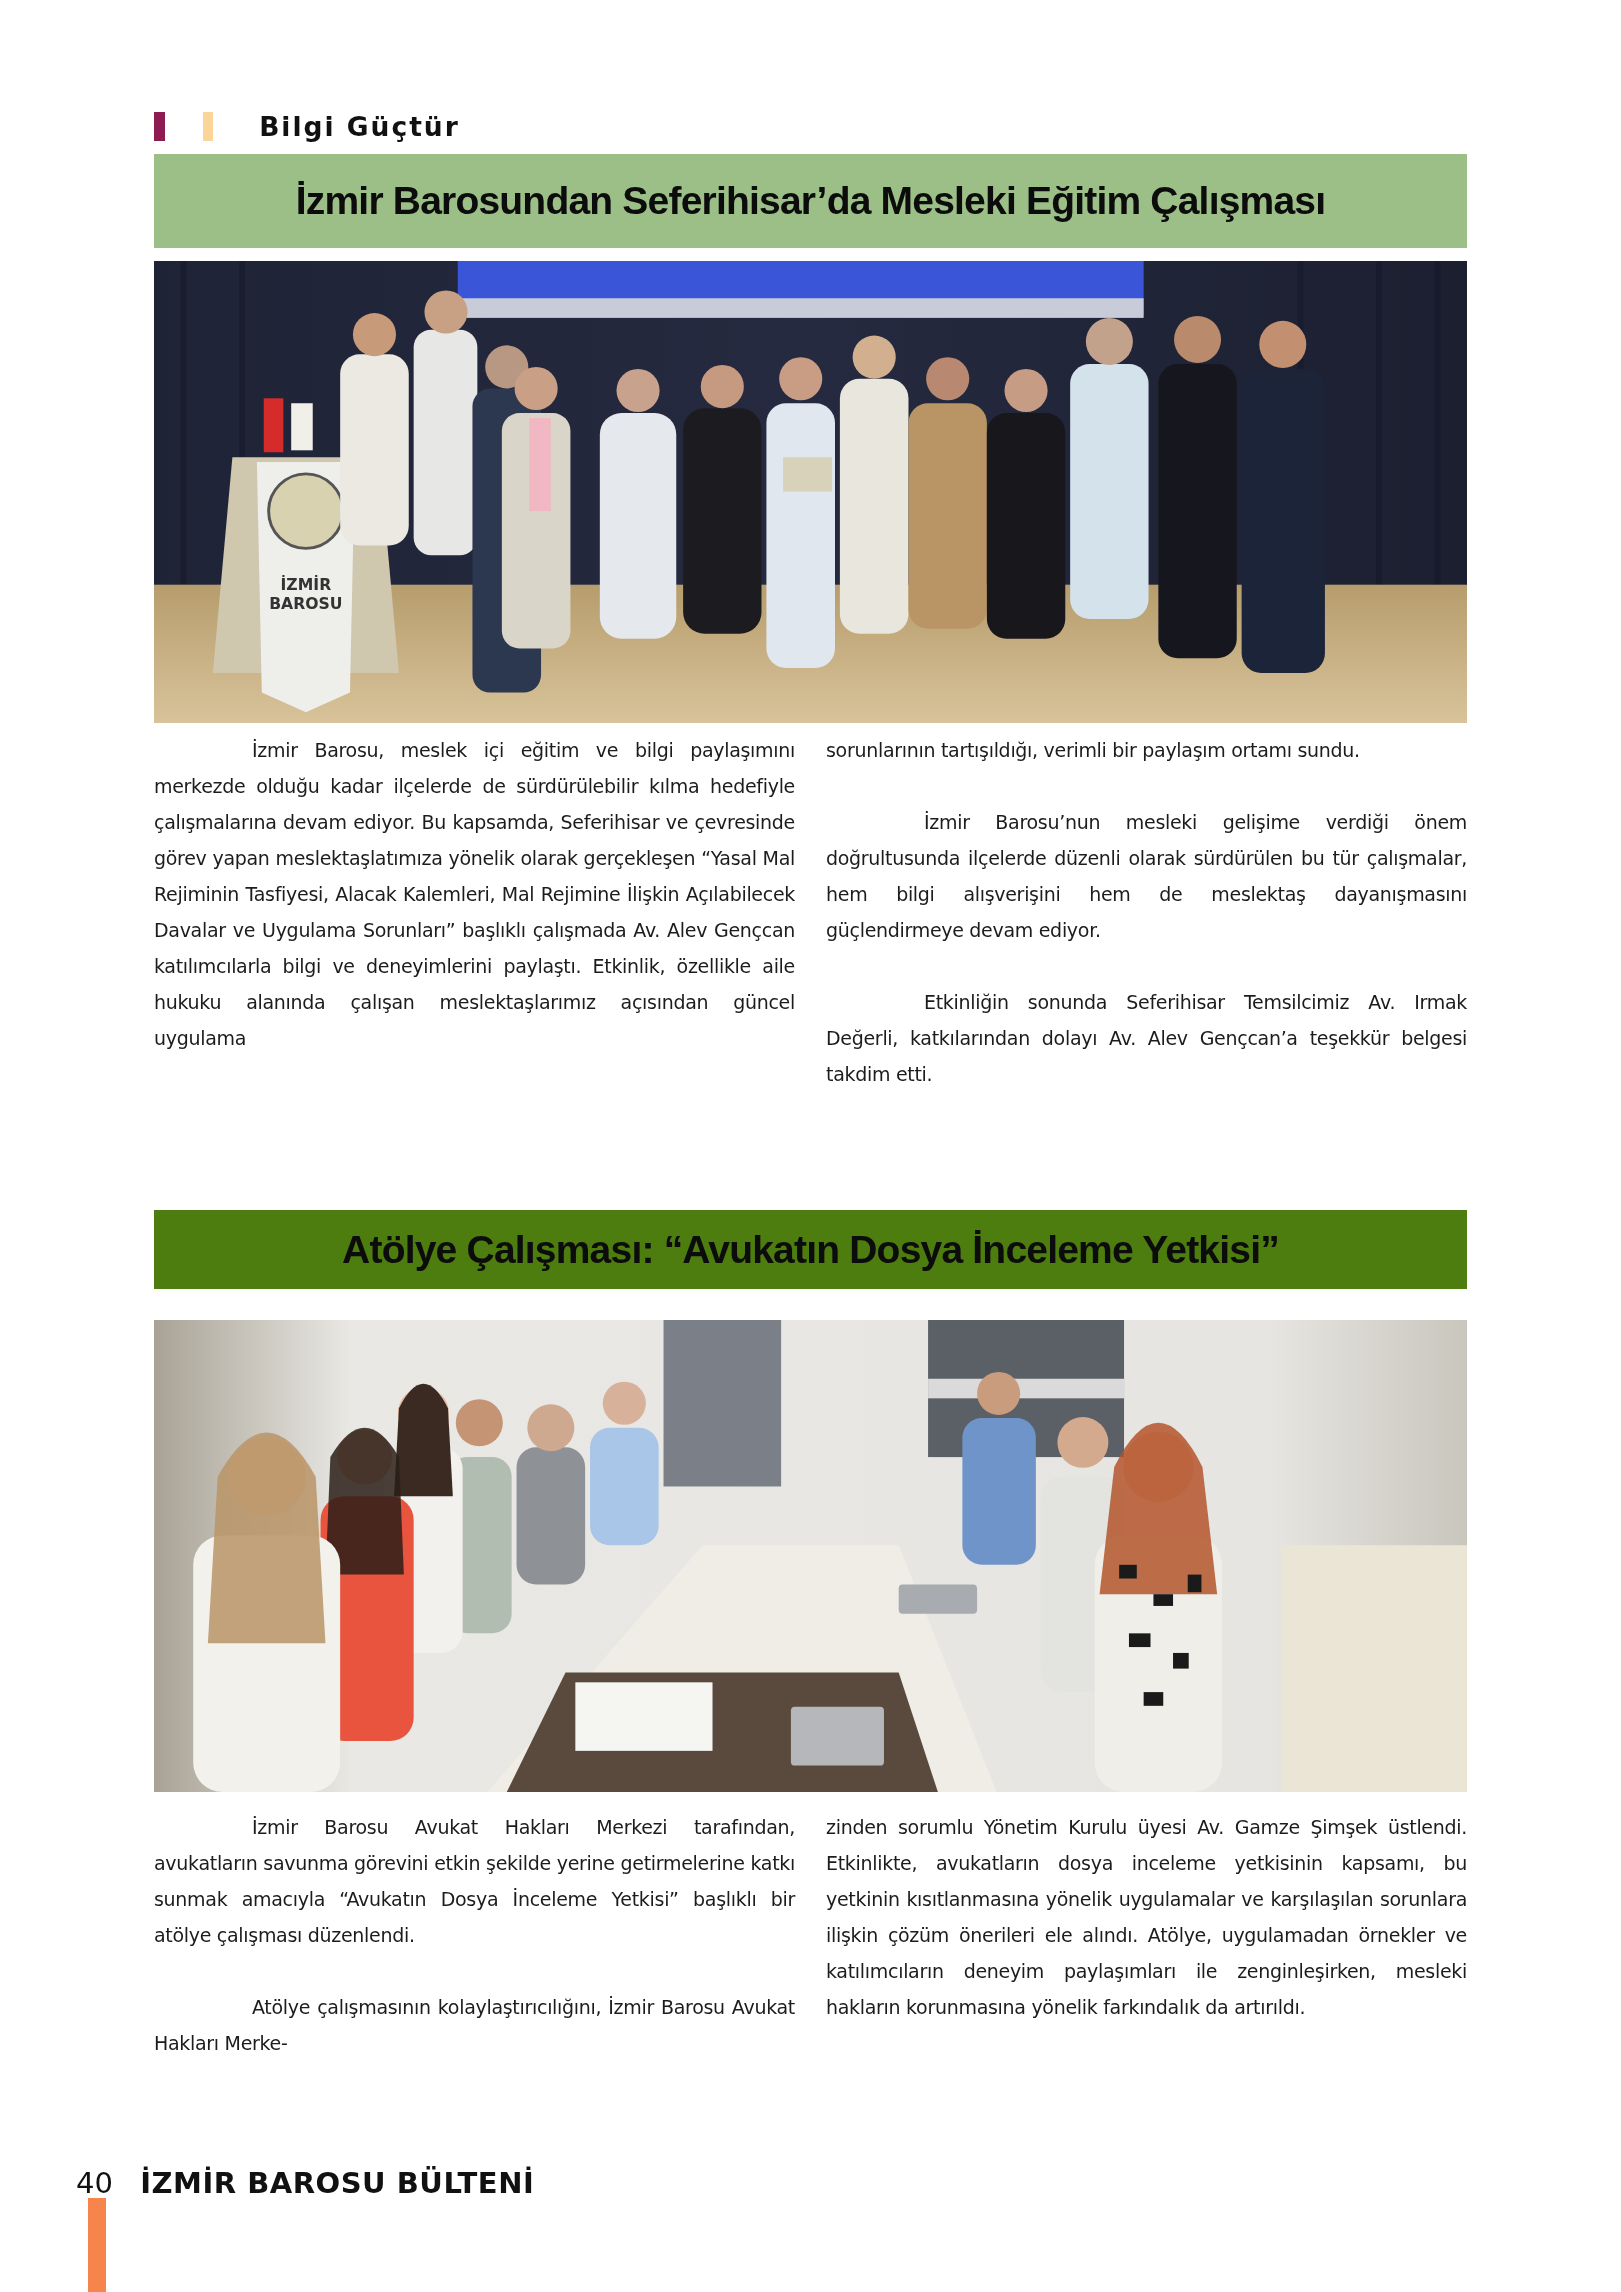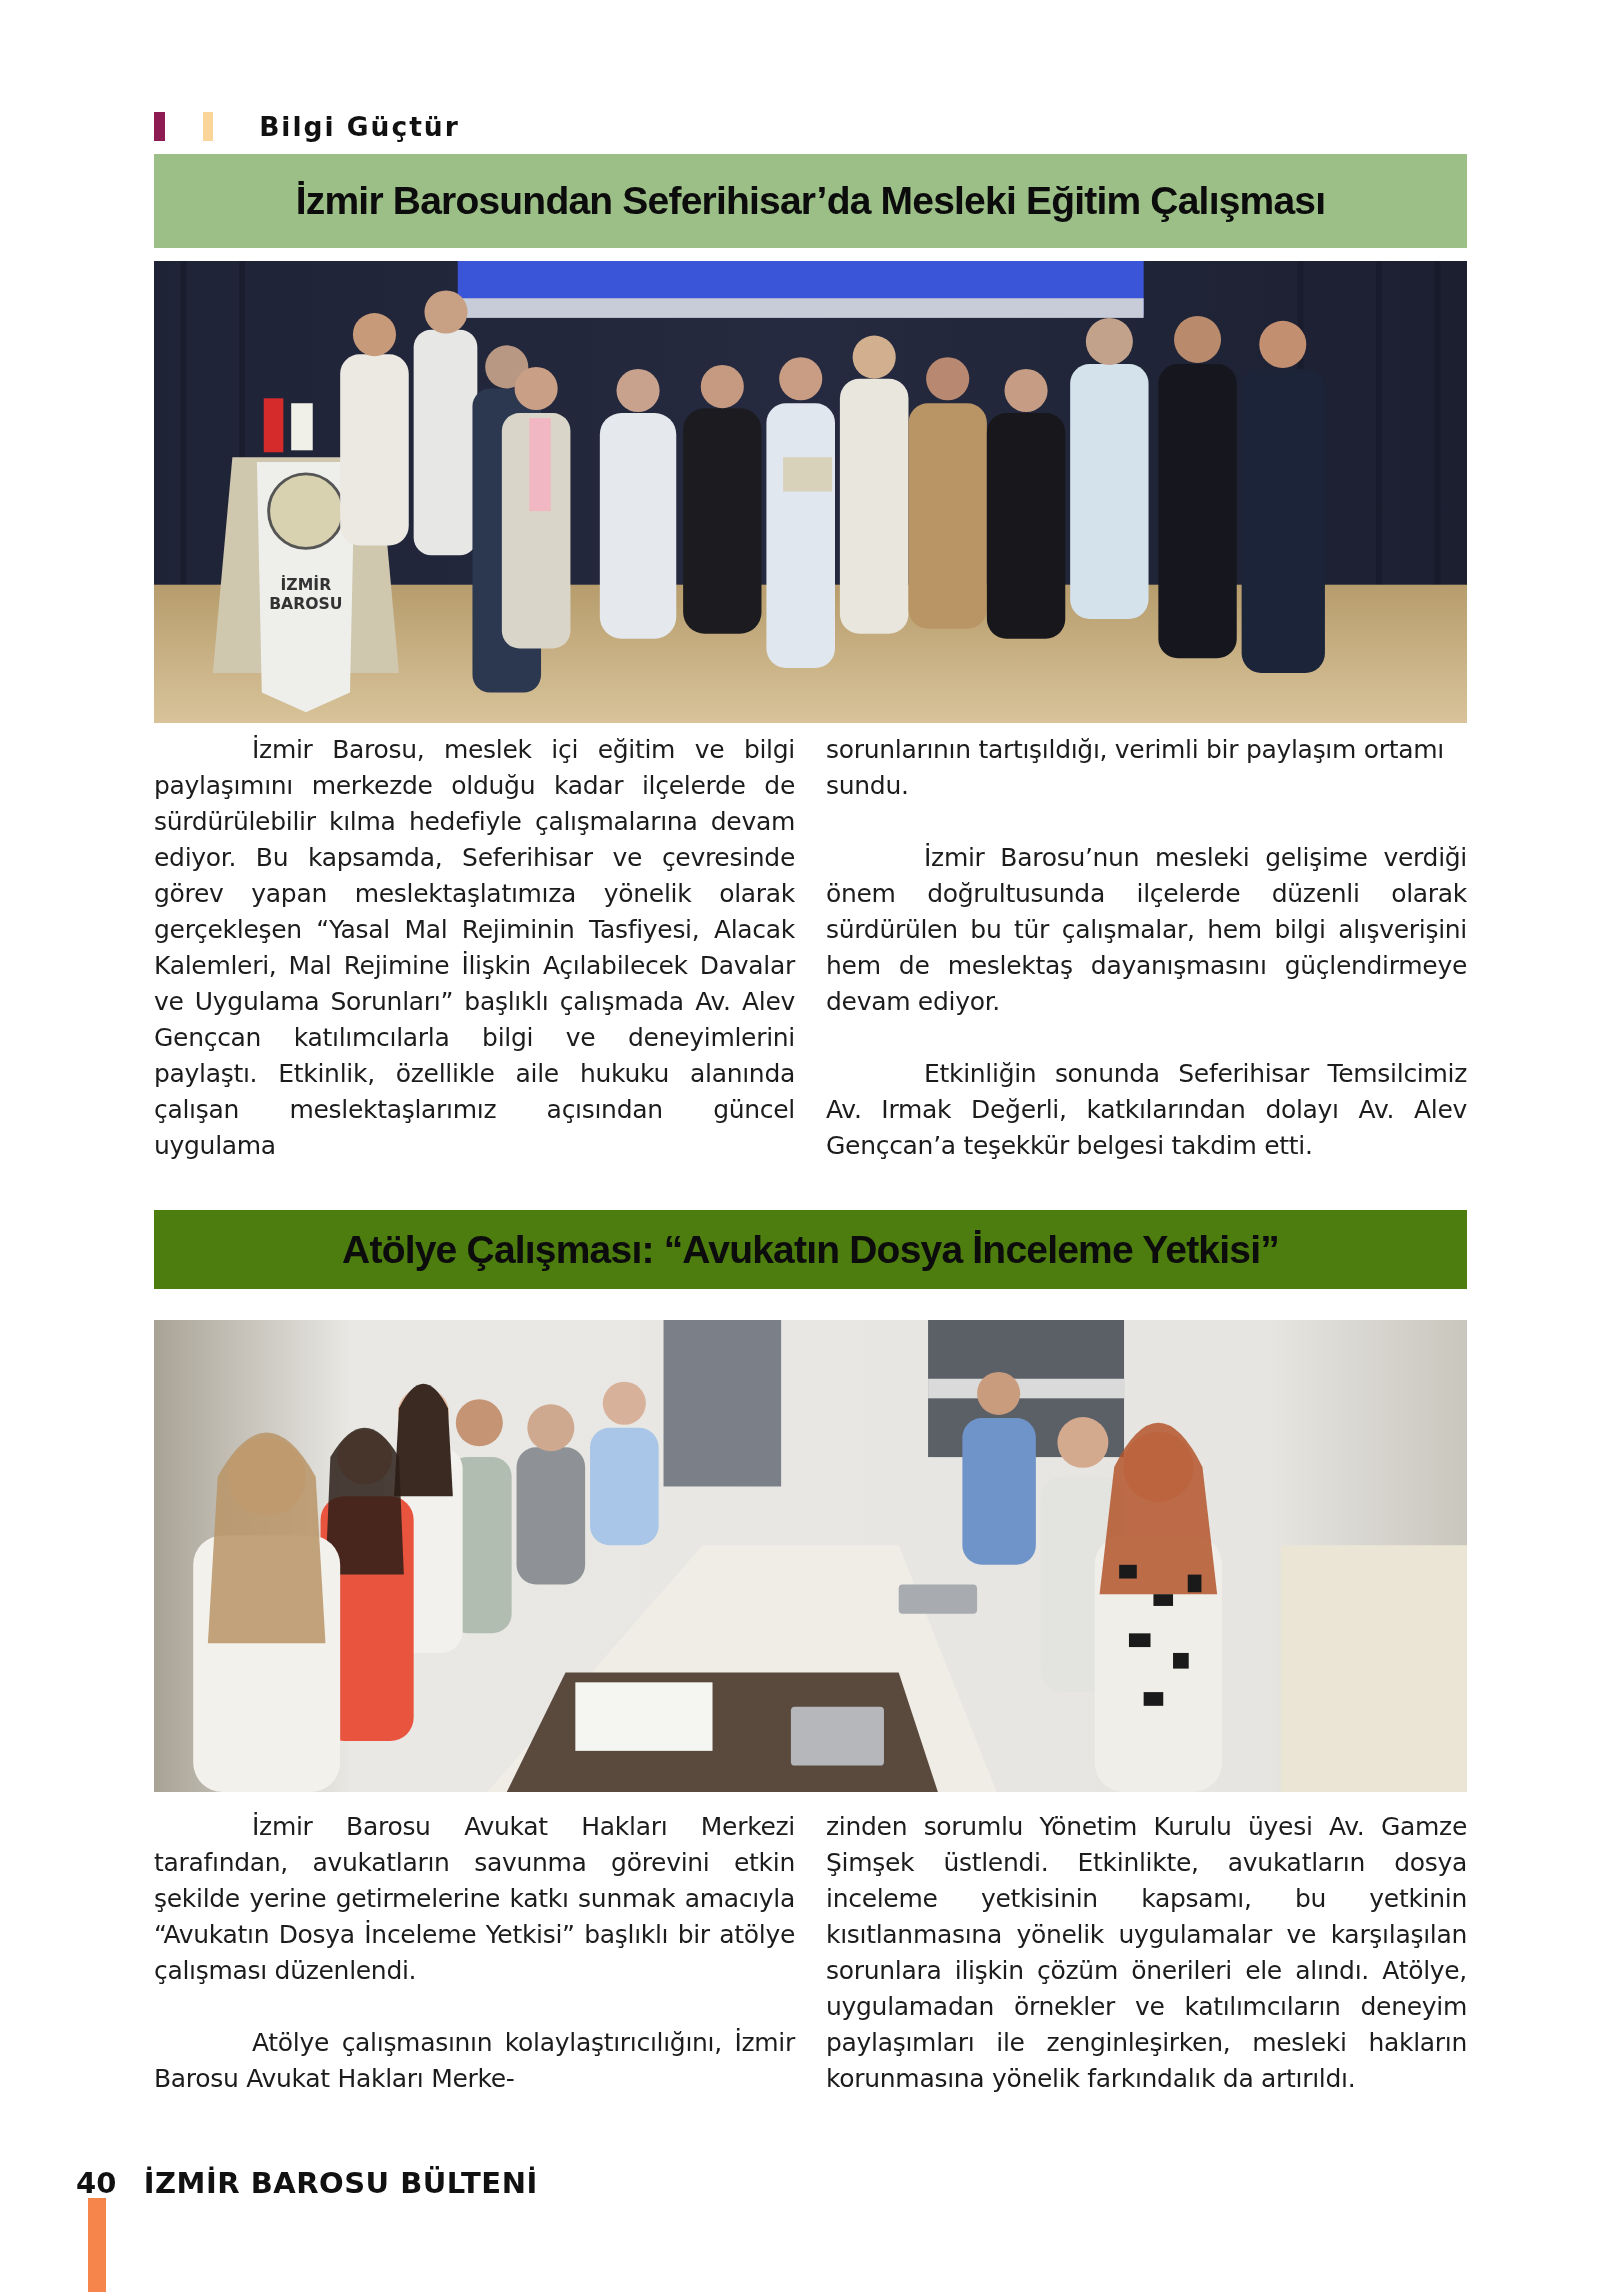--- a/index.html
+++ b/index.html
@@ -14,31 +14,31 @@
   .heading-bar { position:absolute; left:154px; width:1313px; display:flex; align-items:center; justify-content:center; }
   .heading-bar.h1 { top:154px; height:94px; background:#9bbf87;justify-content:center; }
   .heading-bar.h2 { top:1210px; height:79px; background:#4d7c0f; }
   .heading-text { font-family:"Liberation Sans", sans-serif; font-weight:bold; font-size:39px; letter-spacing:-0.8px; color:#0c0c0c; white-space:nowrap; }
 
   .photo { position:absolute; left:154px; width:1313px; overflow:hidden; }
   .photo.p1 { top:261px; height:462px; }
   .photo.p2 { top:1320px; height:472px; }
   .photo svg { display:block; width:100%; height:100%; }
 
-  .col { position:absolute; width:641px; font-family:"DejaVu Sans", sans-serif; font-size:25px; line-height:36px; text-align:justify; color:#1c1c1c; letter-spacing:-0.3px; }
+  .col { position:absolute; width:641px; font-family:"DejaVu Sans", sans-serif; font-size:19px; line-height:36px; text-align:justify; color:#1c1c1c; letter-spacing:-0.3px; }
   .col p { margin:0 0 36px 0; }
   .col p.indent { text-indent:98px; }
   .col p:last-child { margin-bottom:0; }
   .c1l { left:154px; top:732px; }
   .c1r { left:826px; top:732px; }
   .c2l { left:154px; top:1809px; }
   .c2r { left:826px; top:1809px; }
 
   .footer { position:absolute; left:76px; top:2166px; display:flex; align-items:baseline; }
-  .page-num { font-family:"DejaVu Sans", sans-serif; font-weight:bold; font-size:29px; color:#111; margin-right:27.4px; }
+  .page-num { font-family:"DejaVu Sans", sans-serif; font-weight:normal; font-size:29px; color:#111; margin-right:27.4px; }
   .pub-name { font-family:"DejaVu Sans", sans-serif; font-weight:bold; font-size:29px; color:#111; letter-spacing:0.5px; }
   .footer-bar { position:absolute; left:88px; top:2198px; width:17.6px; height:94px; background:#f5854a; }
 </style>
 </head>
 <body>
 
 <div class="section-tag">
   <span class="tag-bar a"></span>
   <span class="tag-bar b"></span>
   <span class="tag-text">Bilgi Güçtür</span>

